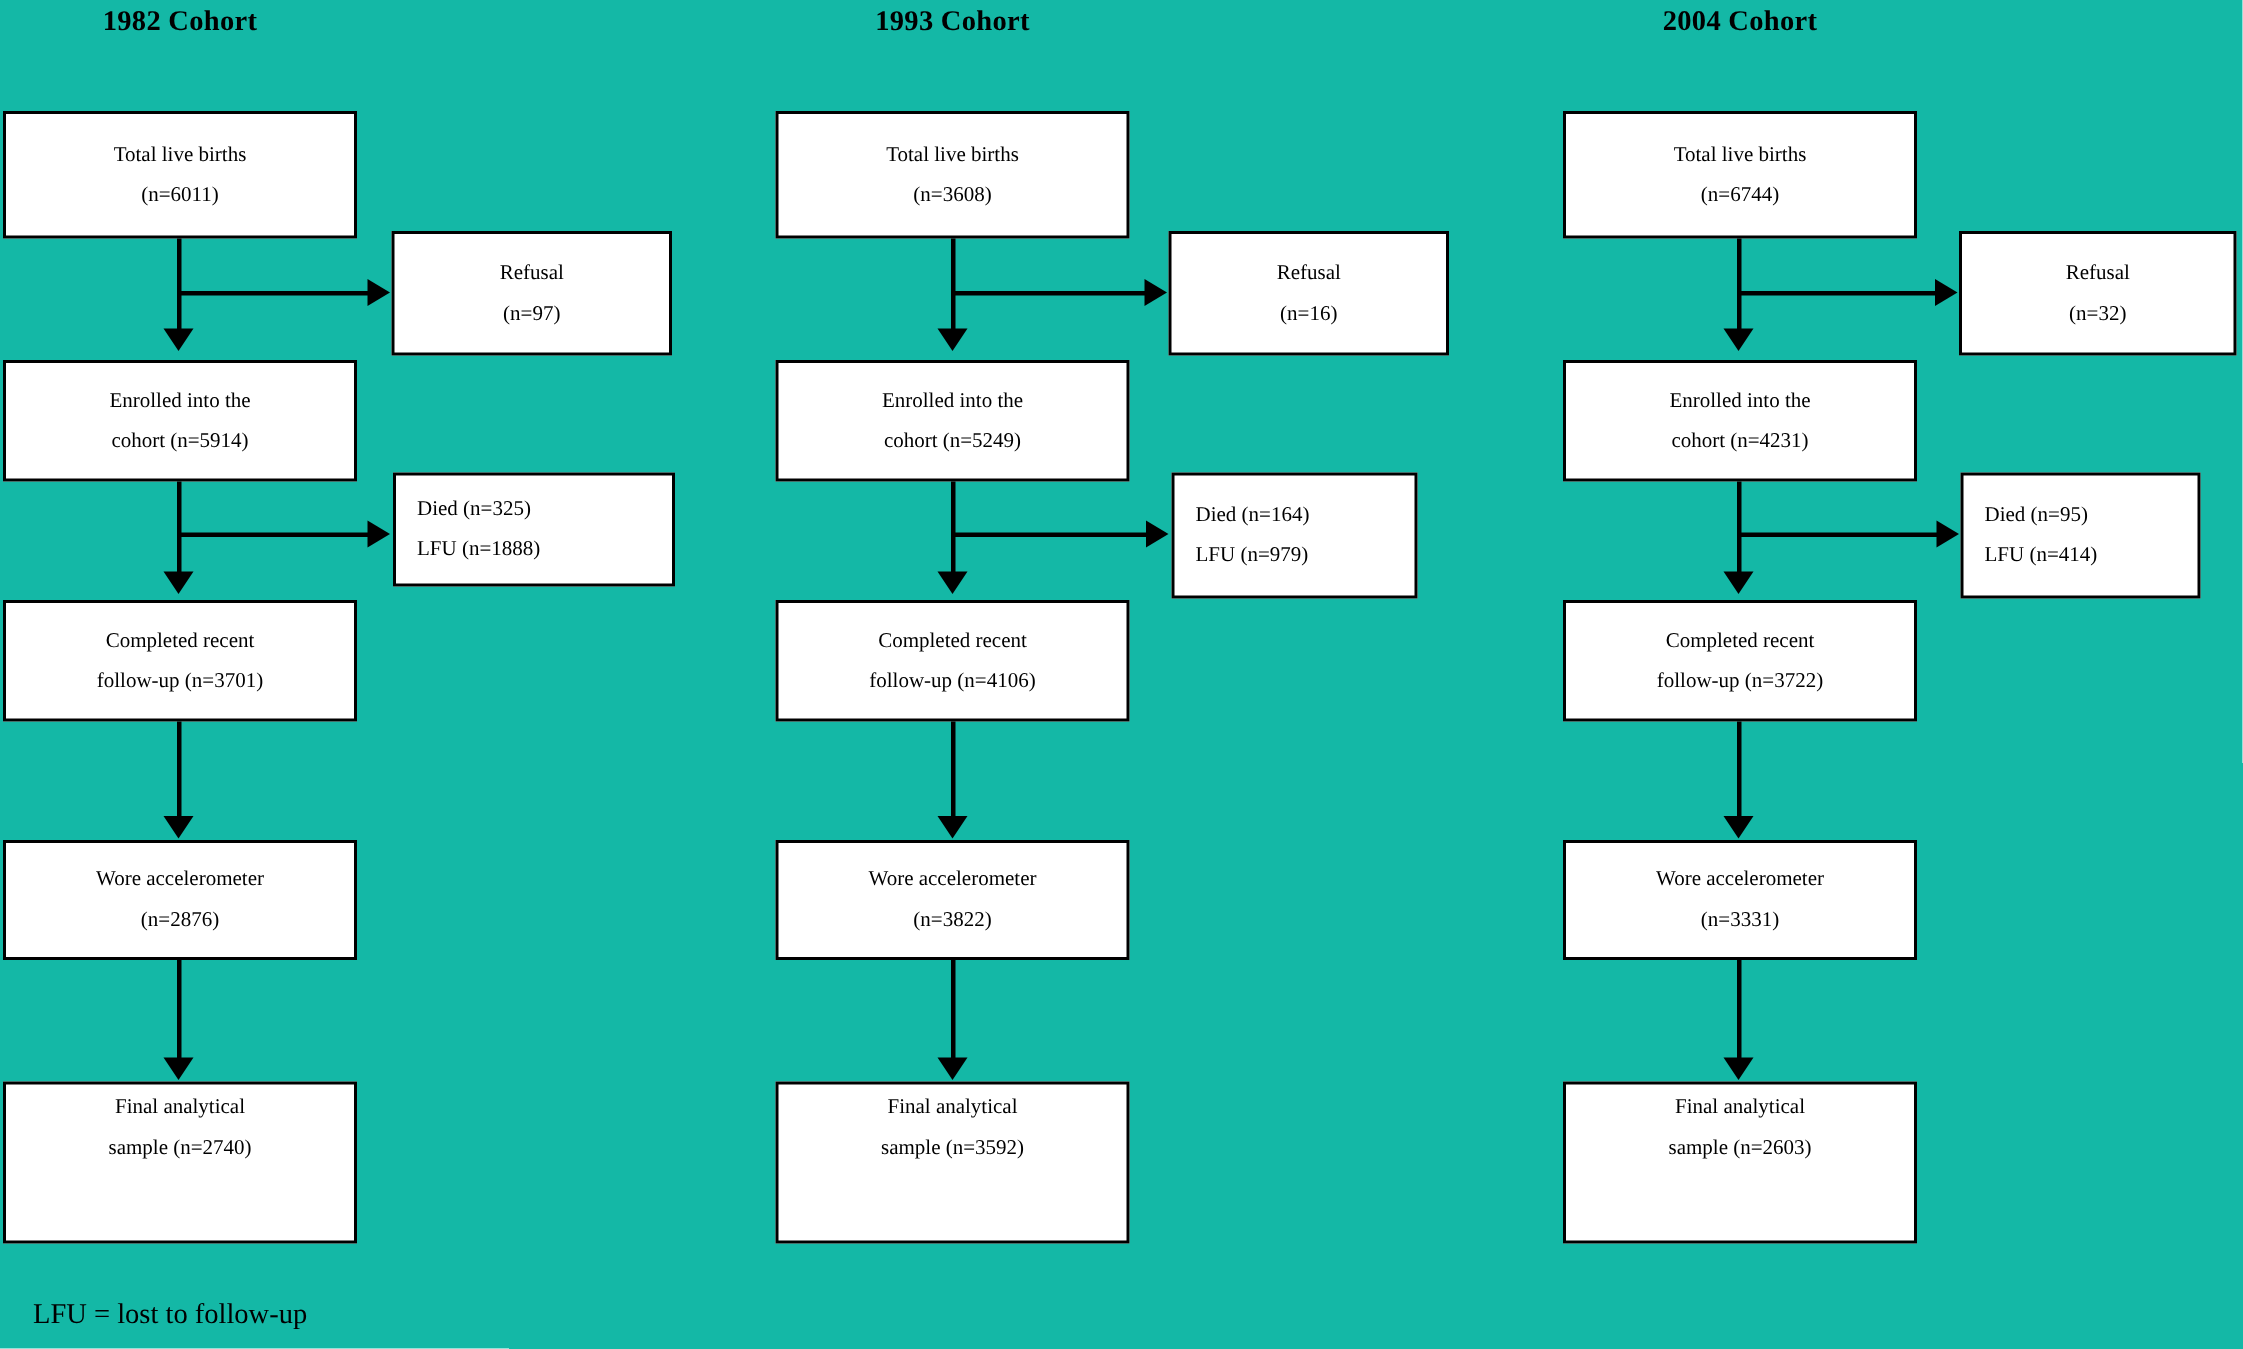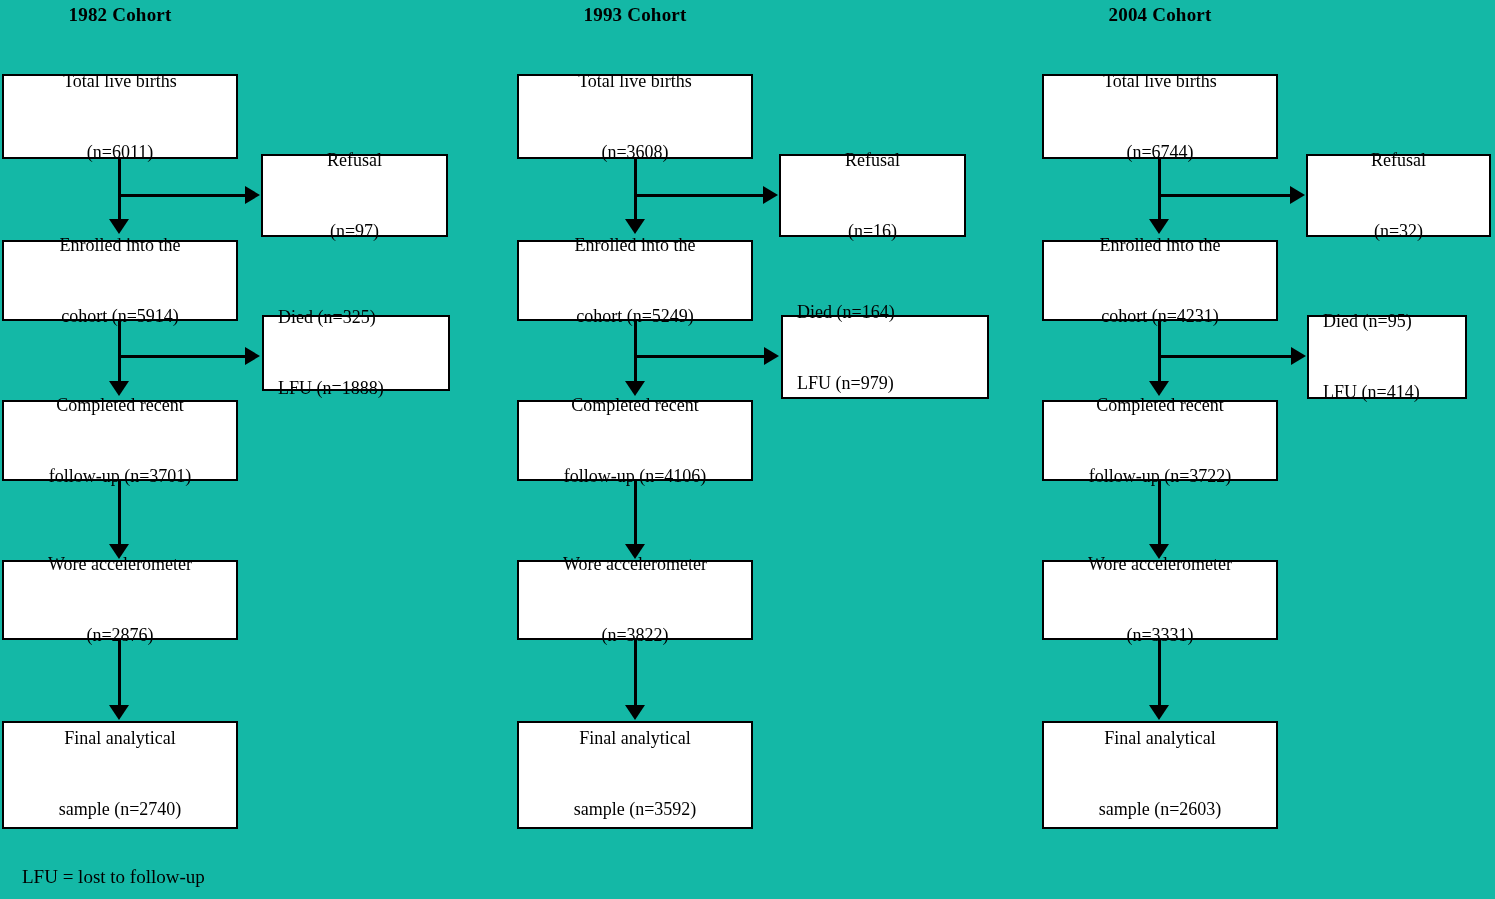--- a/index.html
+++ b/index.html
@@ -31,24 +31,23 @@
   .node {
     position: absolute;
     box-sizing: border-box;
     border: 2.5px solid #000000;
     background: #ffffff;
     display: flex;
     flex-direction: column;
     align-items: center;
     justify-content: center;
     text-align: center;
-    font-size: 18px;
+    font-size: 14px;
     line-height: 27px;
     padding: 0 6px;
-    gap: 44px;
   }
   .node.top-aligned {
     justify-content: flex-start;
     padding-top: 2px;
   }
   .node .line {
     display: block;
     white-space: nowrap;
   }
   .node.left-text {
@@ -158,21 +157,21 @@
   <div class="node" style="left:779px; top:154px; width:187px; height:83px;">
     <span class="line">Refusal</span>
     <span class="line">(n=16)</span>
   </div>
 
   <div class="node" style="left:517px; top:240px; width:236px; height:81px;">
     <span class="line">Enrolled into the</span>
     <span class="line">cohort (n=5249)</span>
   </div>
 
-  <div class="node left-text" style="left:781px; top:315px; width:208px; height:84px;justify-content:flex-end;">
+  <div class="node left-text" style="left:781px; top:315px; width:164px; height:84px;">
     <span class="line">Died (n=164)</span>
     <span class="line">LFU (n=979)</span>
   </div>
 
   <div class="node" style="left:517px; top:400px; width:236px; height:81px;">
     <span class="line">Completed recent</span>
     <span class="line">follow-up (n=4106)</span>
   </div>
 
   <div class="node" style="left:517px; top:560px; width:236px; height:80px;">

